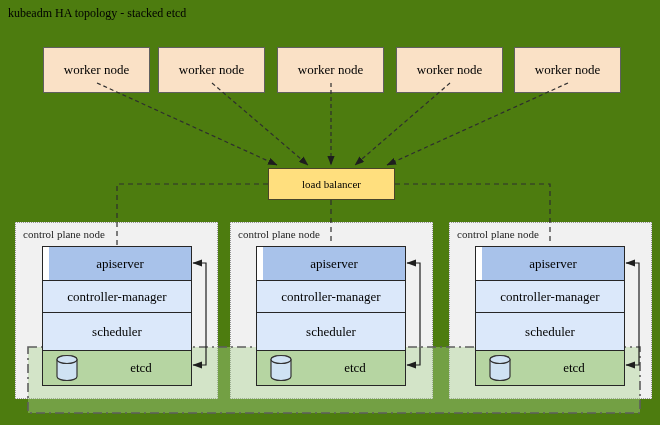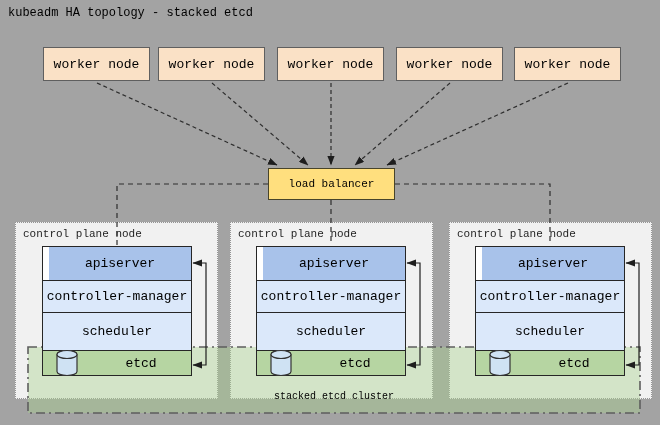--- a/index.html
+++ b/index.html
@@ -1,36 +1,36 @@
 <!DOCTYPE html>
 <html><head>
 <meta charset="utf-8">
 <style>
   * { box-sizing: border-box; margin: 0; padding: 0; }
   html,body { background:#fff; }
   .canvas {
     position: relative;
     width: 660px;
     height: 425px;
-    background: #a3a3a3;
-    font-family: Liberation Mono, monospace;
+    background: #4d7c0f;
+    font-family: Liberation Serif, serif;
     overflow: hidden;
   }
   .diagram-title {
     position: absolute;
     left: 8px; top: 6px;
     font-size: 12px;
     color: #000;
     white-space: nowrap;
   }
   
   .worker {
     position: absolute;
     top: 47px;
-    width: 107px; height: 34px;
+    width: 107px; height: 46px;
     background: #fae1c6;
     border: 1.5px solid #5f5f5f;
     display: flex; align-items: center; justify-content: center;
     font-size: 13px; color: #000;
     z-index: 2;
   }
   
   .lb {
     position: absolute;
     left: 268px; top: 168px;
@@ -68,21 +68,21 @@
   }
   .row {
     position: relative;
     display: flex; align-items: center; justify-content: center;
     font-size: 13px; color: #000;
   }
   .row + .row { border-top: 1px solid #262626; text-align: center; }
   .row-apiserver   { height: 33px; background: #a8c2ea; margin-left: 6px; }
   .row-light       { height: 32px; background: #dbe8fa; }
   .row-light2      { height: 38px; background: #dbe8fa; }
-  .row-etcd        { height: 25px; background: #b6d5a2; padding-left: 48px; }
+  .row-etcd        { height: 35px; background: #b6d5a2; padding-left: 48px; }
   .db-icon {
     position: absolute;
     left: 13px; top: 50%;
     transform: translateY(-50%);
   }
   .cluster-label {
     position: absolute;
     left: 28px; top: 391px;
     width: 612px;
     text-align: center;
@@ -184,21 +184,20 @@
       </div>
     <div class="row row-etcd">
       <svg class="db-icon" width="22" height="27" viewBox="0 0 22 27">
         <path d="M1,5 a10,4 0 0 1 20,0 v17 a10,4 0 0 1 -20,0 z" fill="#cfe2f3" stroke="#333" stroke-width="1.2"></path>
         <ellipse cx="11" cy="5" rx="10" ry="4" fill="#cfe2f3" stroke="#333" stroke-width="1.2"></ellipse>
       </svg>
       <span>etcd</span>
     </div>
   </div>
 
-  <div class="cluster-label">stacked etcd cluster</div>
 
   <svg class="overlay-top" width="660" height="425">
     <defs>
       <marker id="arr" viewBox="0 0 8 6" refX="7.5" refY="3" markerWidth="8" markerHeight="6" orient="auto-start-reverse">
         <path d="M0,0 L8,3 L0,6 z" fill="#1e1e1e"></path>
       </marker>
     </defs>
 
     <g stroke="#2e2e2e" stroke-width="1.2" fill="none" stroke-dasharray="4 3">
       <path d="M97,83 L277,165" marker-end="url(#arr)"></path>

